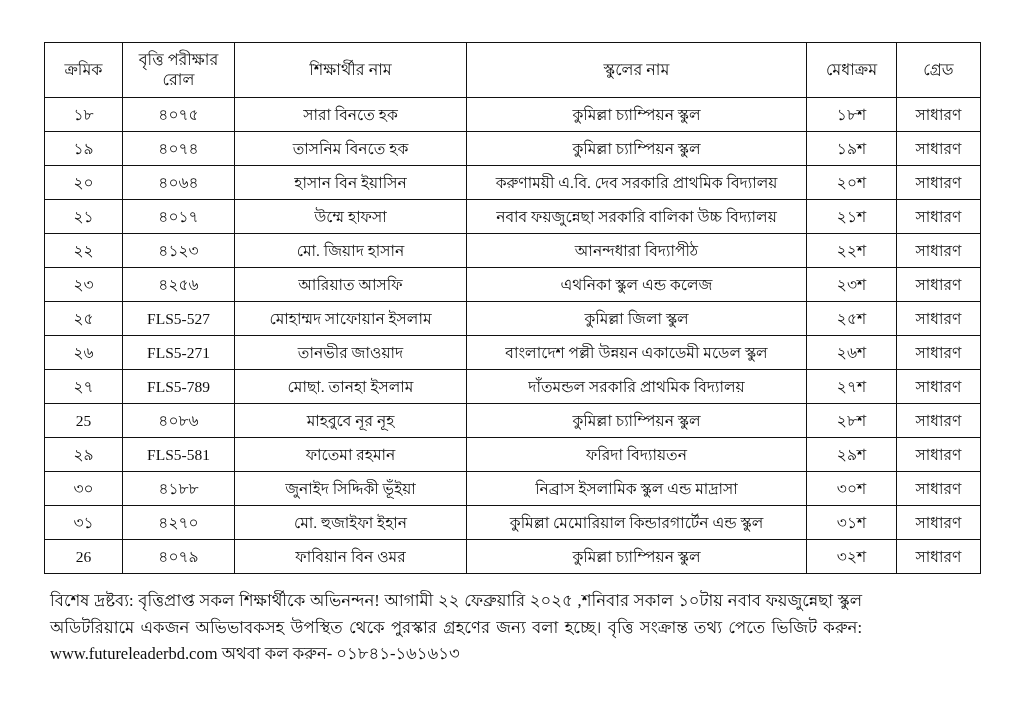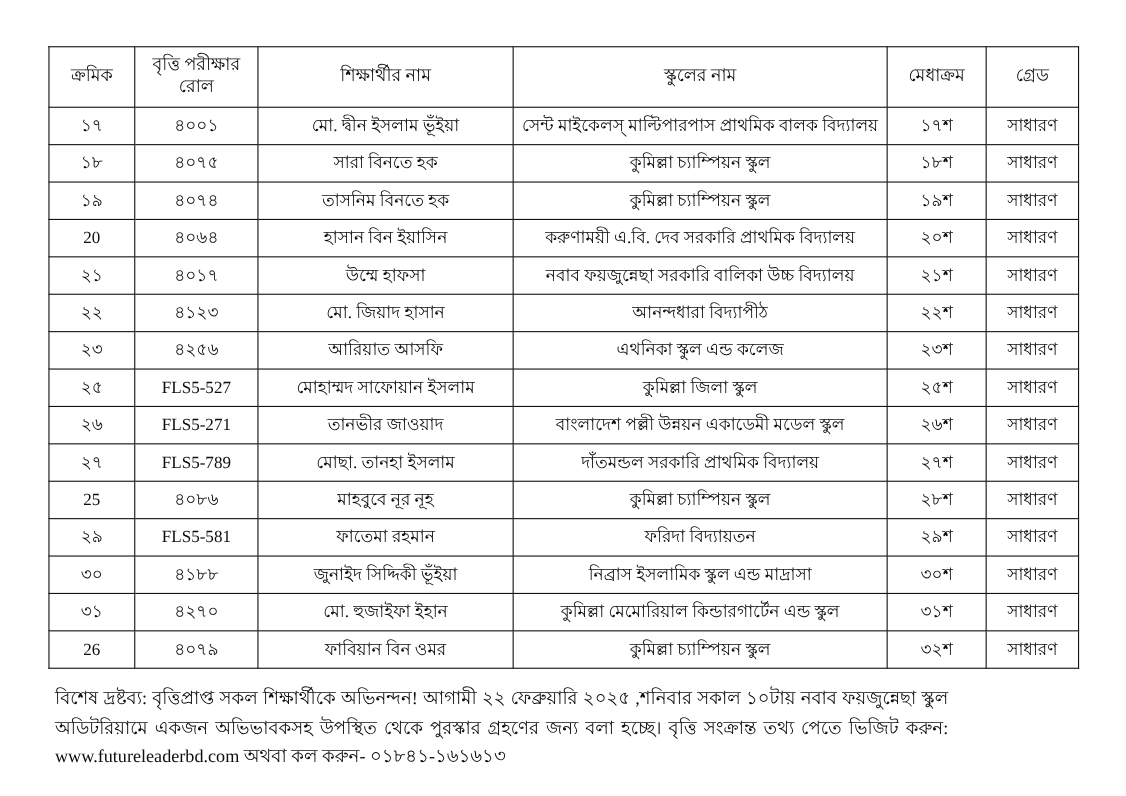--- a/index.html
+++ b/index.html
@@ -89,45 +89,37 @@
         <th>ক্রমিক</th>
         <th>বৃত্তি পরীক্ষার রোল</th>
         <th>শিক্ষার্থীর নাম</th>
         <th>স্কুলের নাম</th>
         <th>মেধাক্রম</th>
         <th>গ্রেড</th>
       </tr>
     </thead>
     <tbody id="table-body">
         <tr>
-          <td>১৭</td>
-          <td>৪০০১</td>
-          <td class="cell-name">মো. দ্বীন ইসলাম ভূঁইয়া</td>
-          <td class="cell-school">সেন্ট মাইকেলস্ মাল্টিপারপাস প্রাথমিক বালক বিদ্যালয়</td>
-          <td>১৭শ</td>
-          <td>সাধারণ</td>
-        </tr>
-        <tr>
           <td>১৮</td>
           <td>৪০৭৫</td>
           <td class="cell-name">সারা বিনতে হক</td>
           <td class="cell-school">কুমিল্লা চ্যাম্পিয়ন স্কুল</td>
           <td>১৮শ</td>
           <td>সাধারণ</td>
         </tr>
         <tr>
           <td>১৯</td>
           <td>৪০৭৪</td>
           <td class="cell-name">তাসনিম বিনতে হক</td>
           <td class="cell-school">কুমিল্লা চ্যাম্পিয়ন স্কুল</td>
           <td>১৯শ</td>
           <td>সাধারণ</td>
         </tr>
         <tr>
-          <td>20</td>
+          <td>২০</td>
           <td>৪০৬৪</td>
           <td class="cell-name">হাসান বিন ইয়াসিন</td>
           <td class="cell-school">করুণাময়ী এ.বি. দেব সরকারি প্রাথমিক বিদ্যালয়</td>
           <td>২০শ</td>
           <td>সাধারণ</td>
         </tr>
         <tr>
           <td>২১</td>
           <td>৪০১৭</td>
           <td class="cell-name">উম্মে হাফসা</td>

